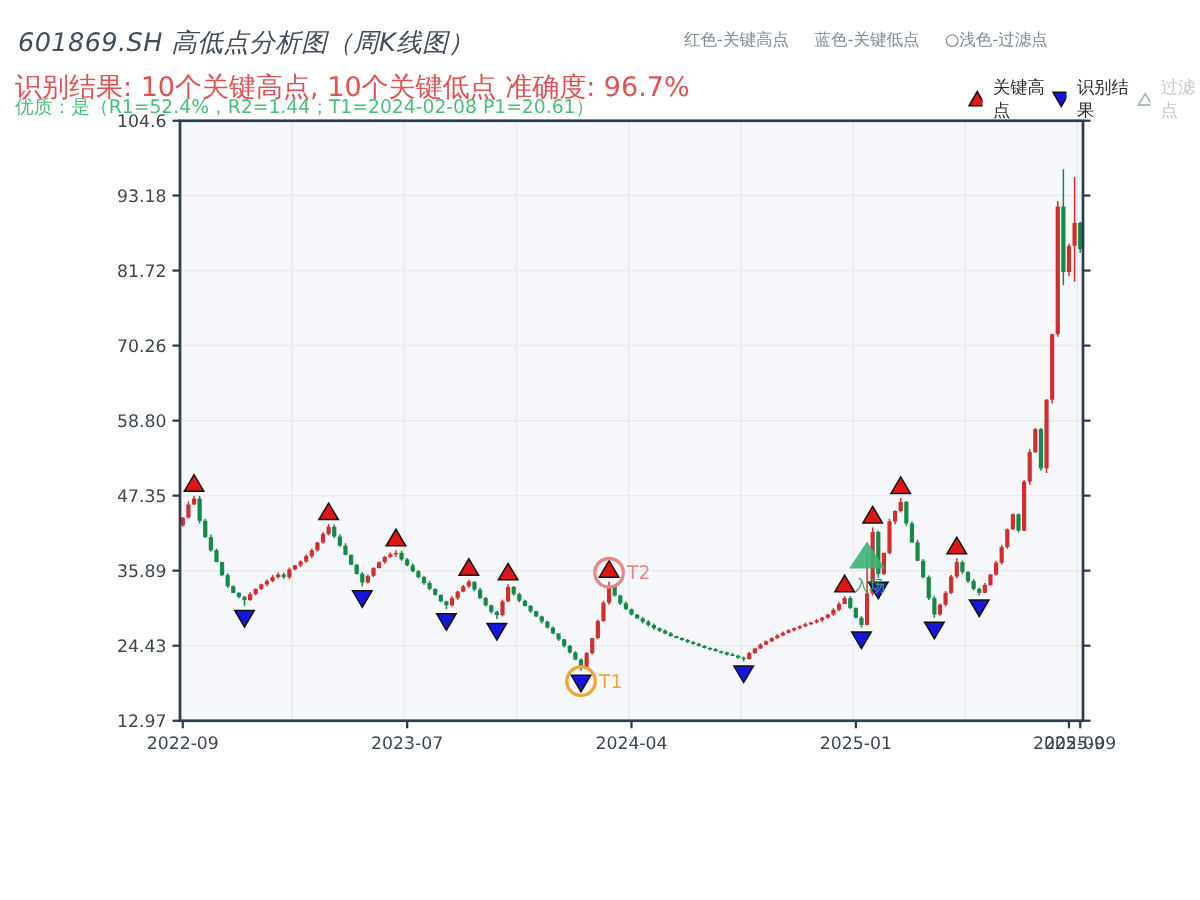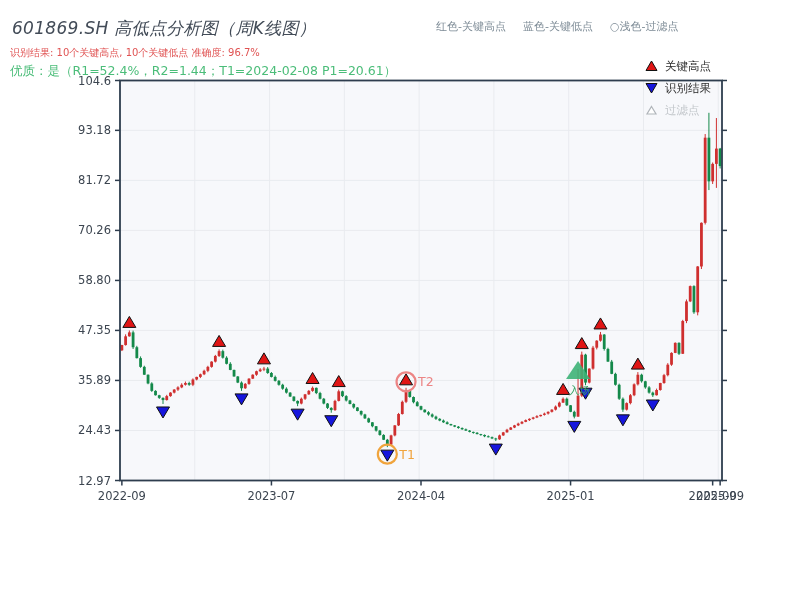--- a/index.html
+++ b/index.html
@@ -4,32 +4,32 @@
 <style>
   html,body{margin:0;padding:0;}
   body{
     width:800px;height:600px;position:relative;overflow:hidden;
     background:#ffffff;font-family:"DejaVu Sans","Liberation Sans",sans-serif;
   }
   .page-title{
     position:absolute;left:12px;top:17px;font-size:17px;color:#424b57;letter-spacing:.3px;font-style:italic;
   }
   .result-line{
-    position:absolute;left:10px;top:46px;font-size:10px;color:#e05252;
+    position:absolute;left:10px;top:46px;font-size:18px;color:#e05252;
   }
   .quality-line{
     position:absolute;left:10px;top:63px;font-size:12.5px;color:#4bbd79;
   }
   .hint-row{
-    position:absolute;left:436px;top:19px;display:flex;gap:17px;
+    position:absolute;left:456px;top:19px;display:flex;gap:17px;
     font-size:11px;color:#7d8b96;white-space:nowrap;align-items:flex-end;
   }
   #chart-svg{position:absolute;left:0;top:0;}
   .legend-box{
-    position:absolute;left:645px;top:57px;display:flex;flex-direction:column;gap:4px;
+    position:absolute;left:645px;top:57px;display:flex;flex-direction:row;gap:4px;
   }
   .legend-row{display:flex;align-items:center;gap:7px;height:18px;}
   .legend-label{font-size:11.5px;color:#2b2b2b;}
   .legend-row.muted .legend-label{color:#c3c7cb;}
 </style>
 </head>
 <body>
 
 <svg id="chart-svg" width="800" height="600">
     <rect x="120" y="80.5" width="602" height="400" fill="#f7f8fb"></rect>

